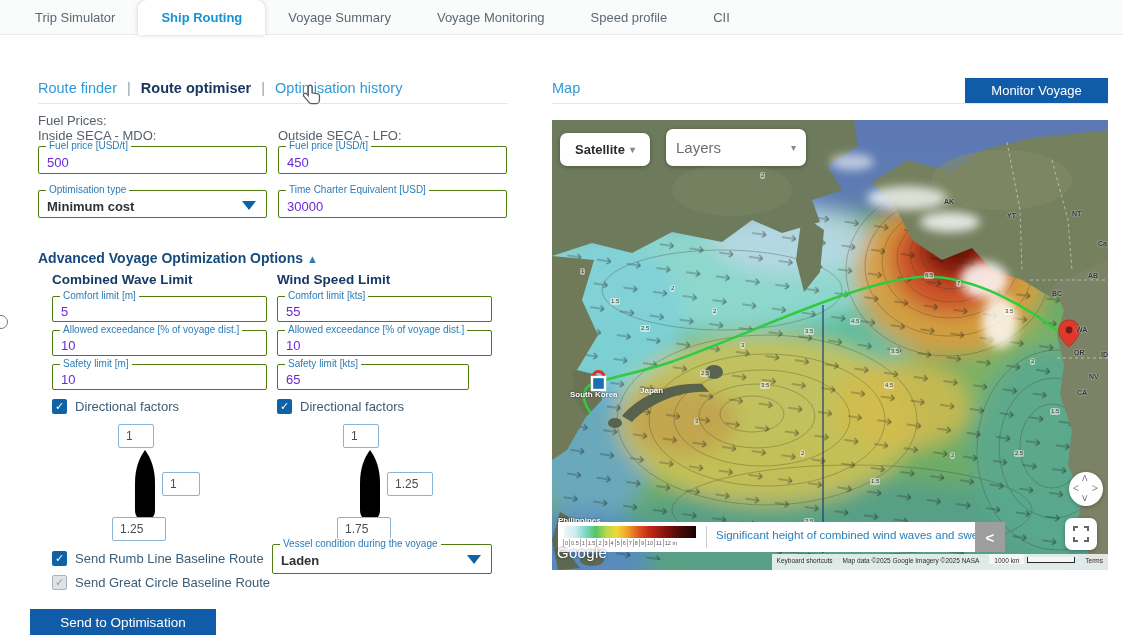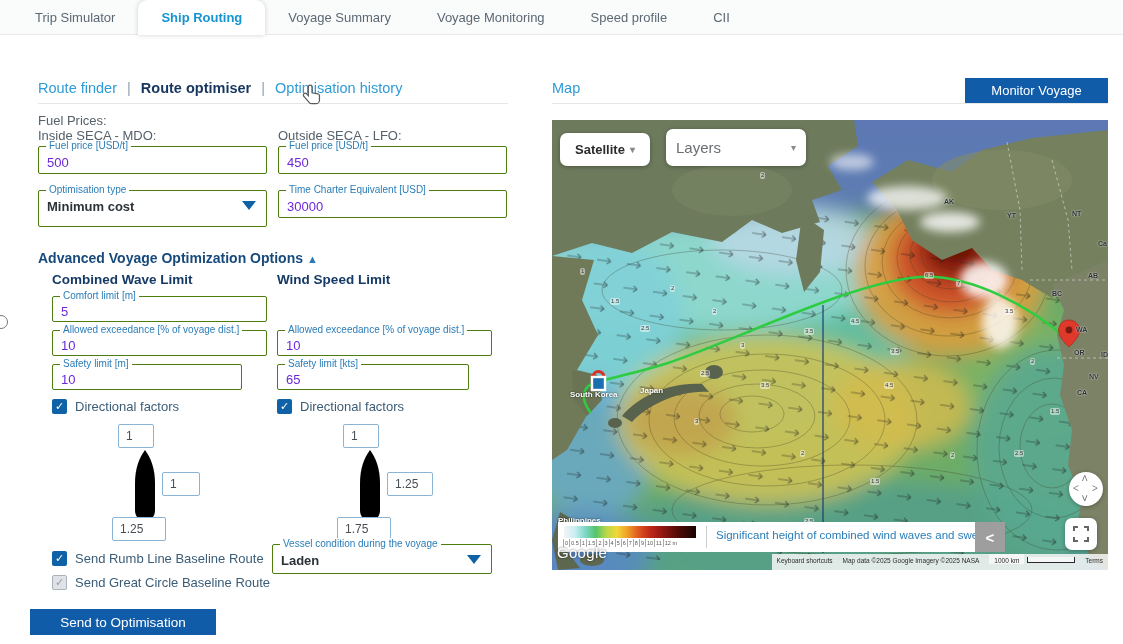--- a/index.html
+++ b/index.html
@@ -139,21 +139,21 @@
 
   <div class="tf" style="left:38px;top:146px;width:229px;height:28px;">
     <label>Fuel price [USD/t]</label>
     <input value="500" style="">
   </div>
   <div class="tf" style="left:278px;top:146px;width:229px;height:28px;">
     <label>Fuel price [USD/t]</label>
     <input value="450" style="">
   </div>
 
-  <div class="tf" style="left:38px;top:190px;width:229px;height:37px;">
+  <div class="tf" style="left:38px;top:190px;width:229px;height:28px;">
     <label>Optimisation type</label>
     <span class="selval">Minimum cost</span>
     <span class="caret"></span>
   </div>
   <div class="tf" style="left:278px;top:190px;width:229px;height:28px;">
     <label>Time Charter Equivalent [USD]</label>
     <input value="30000" style="">
   </div>
 
   <div class="adv-title">
@@ -164,25 +164,29 @@
   <div class="col-title" style="left:277px;top:272px;">Wind Speed Limit</div>
 
   <div class="tf" style="left:52px;top:296px;width:215px;height:26px;">
     <label>Comfort limit [m]</label>
     <input value="5" style="">
   </div>
   <div class="tf" style="left:52px;top:330px;width:215px;height:26px;">
     <label>Allowed exceedance [% of voyage dist.]</label>
     <input value="10" style="">
   </div>
-  <div class="tf" style="left:52px;top:364px;width:190px;height:26px;">
+  <div class="tf" style="left:52px;top:364px;width:215px;height:26px;">
     <label>Safety limit [m]</label>
     <input value="10" style="">
   </div>
 
+  <div class="tf" style="left:277px;top:296px;width:215px;height:26px;">
+    <label>Comfort limit [kts]</label>
+    <input value="55" style="">
+  </div>
   <div class="tf" style="left:277px;top:330px;width:215px;height:26px;">
     <label>Allowed exceedance [% of voyage dist.]</label>
     <input value="10" style="">
   </div>
   <div class="tf" style="left:277px;top:364px;width:192px;height:26px;">
     <label>Safety limit [kts]</label>
     <input value="65" style="">
   </div>
 
   <div class="cb-row" style="left:52px;top:399px;">

